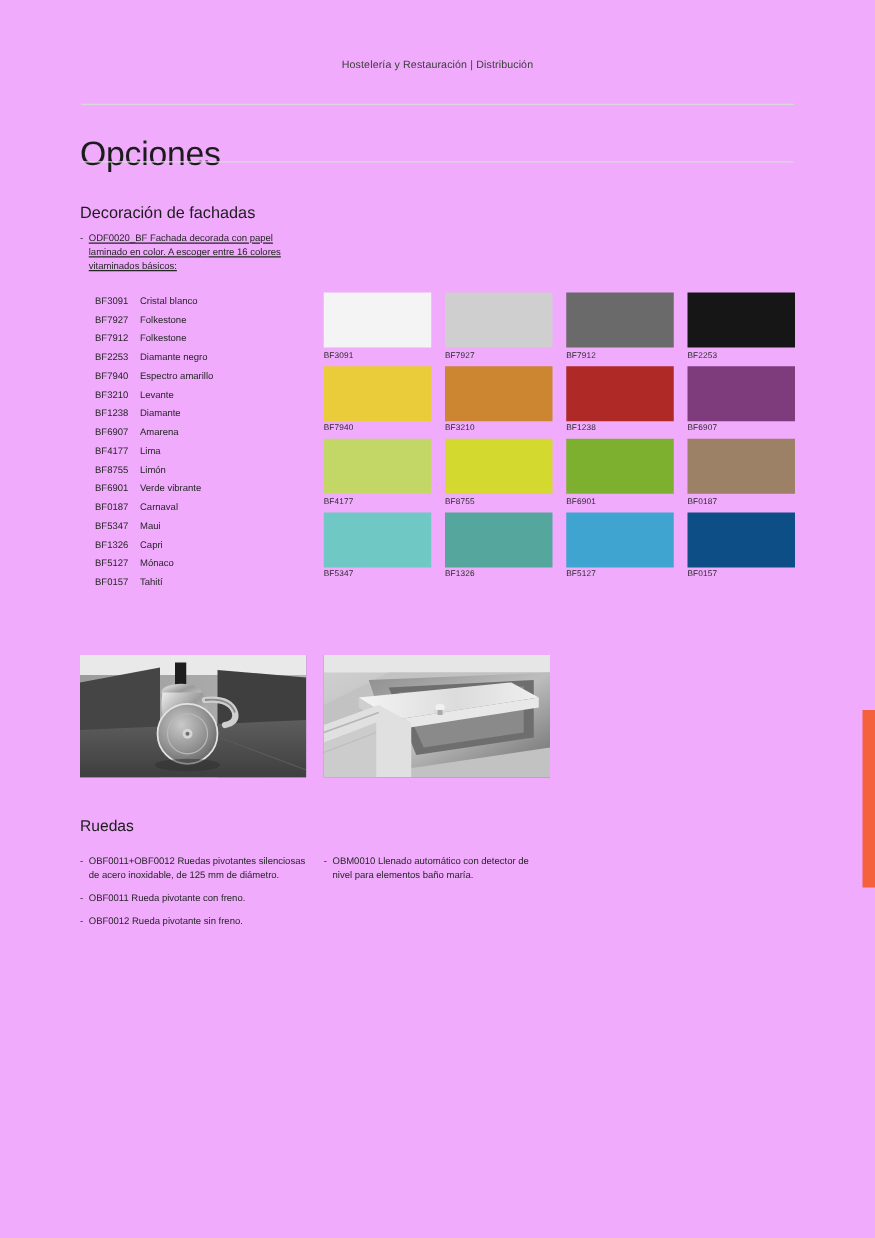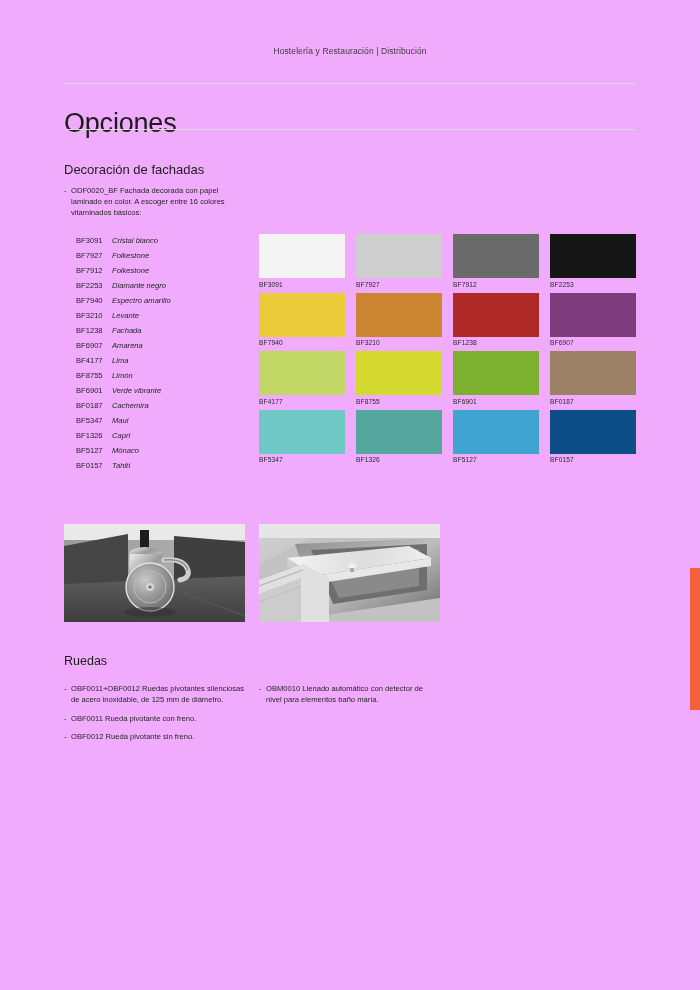--- a/index.html
+++ b/index.html
@@ -79,20 +79,21 @@
     color: #262626;
   }
   .intro .dash {
     position: absolute;
     left: 0;
     top: 0;
   }
   .intro .intro-text {
     display: block;
     padding-left: 7px;
+    text-decoration: underline;
   }
 
   
   .color-list {
     position: absolute;
     left: 76px;
     top: 233px;
     width: 190px;
   }
   .color-list-row {
@@ -100,21 +101,20 @@
     font-size: 7.6px;
     line-height: 15px;
     color: #262626;
   }
   .color-list-row .code {
     width: 36px;
     flex: 0 0 36px;
   }
   .color-list-row .name {
     flex: 1 1 auto;
-    font-style: italic;
   }
 
   
   .swatch-grid {
     position: absolute;
     left: 259px;
     top: 234px;
     width: 379px;
     display: grid;
     grid-template-columns: repeat(4, 86px);
@@ -248,41 +248,41 @@
     <div class="color-list-row">
       <span class="code">BF7940</span>
       <span class="name">Espectro amarillo</span>
     </div>
     <div class="color-list-row">
       <span class="code">BF3210</span>
       <span class="name">Levante</span>
     </div>
     <div class="color-list-row">
       <span class="code">BF1238</span>
-      <span class="name">Fachada</span>
+      <span class="name">Diamante</span>
     </div>
     <div class="color-list-row">
       <span class="code">BF6907</span>
       <span class="name">Amarena</span>
     </div>
     <div class="color-list-row">
       <span class="code">BF4177</span>
       <span class="name">Lima</span>
     </div>
     <div class="color-list-row">
       <span class="code">BF8755</span>
       <span class="name">Limón</span>
     </div>
     <div class="color-list-row">
       <span class="code">BF6901</span>
       <span class="name">Verde vibrante</span>
     </div>
     <div class="color-list-row">
       <span class="code">BF0187</span>
-      <span class="name">Cachemira</span>
+      <span class="name">Carnaval</span>
     </div>
     <div class="color-list-row">
       <span class="code">BF5347</span>
       <span class="name">Maui</span>
     </div>
     <div class="color-list-row">
       <span class="code">BF1326</span>
       <span class="name">Capri</span>
     </div>
     <div class="color-list-row">

